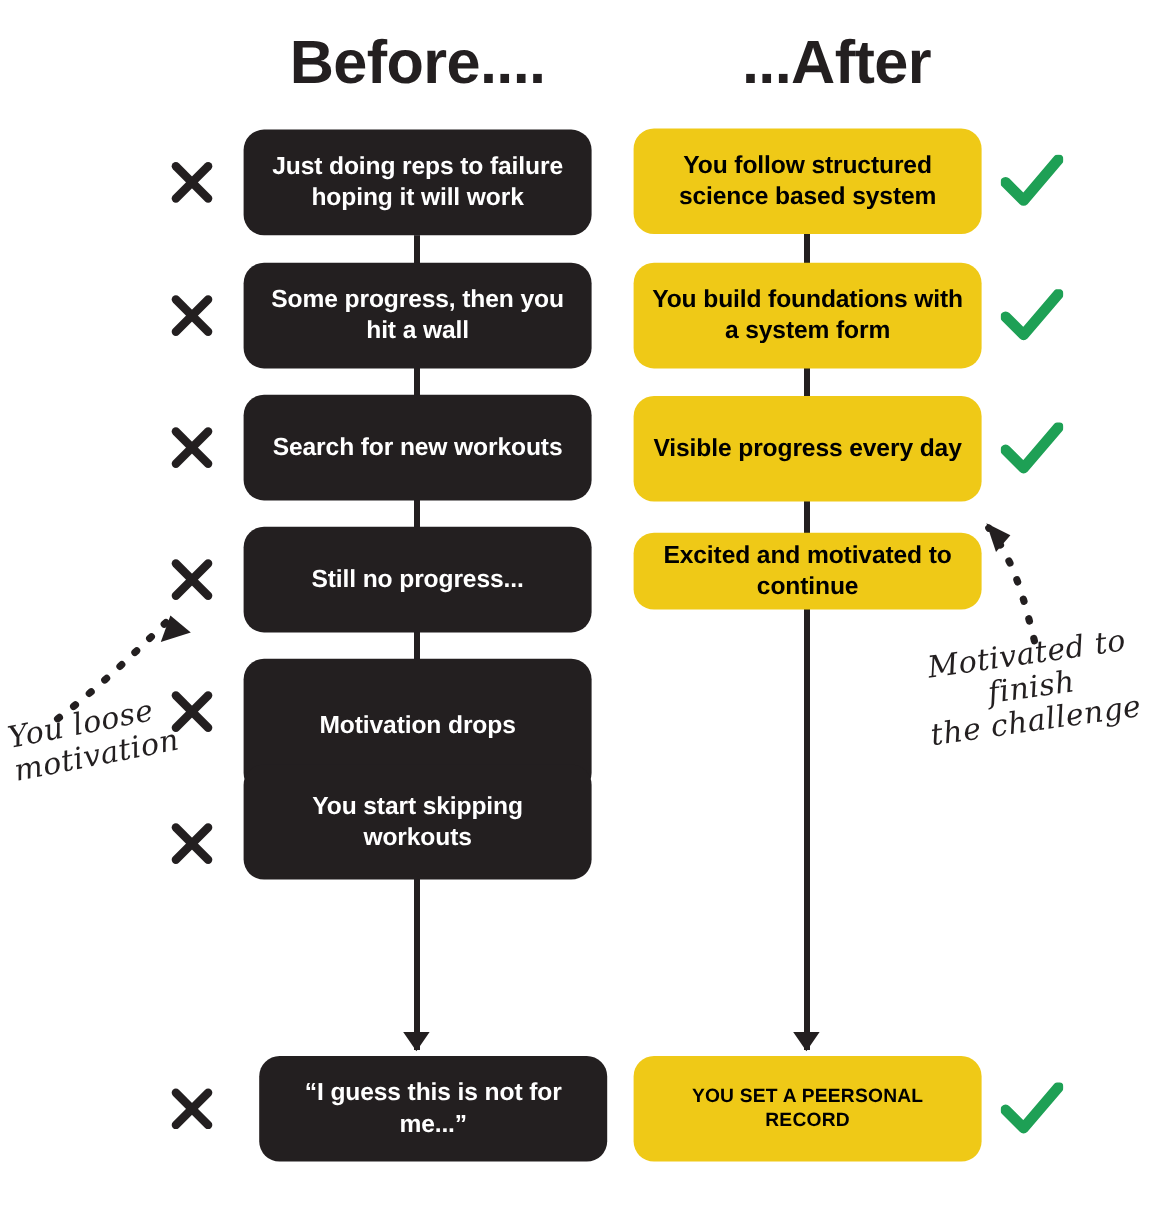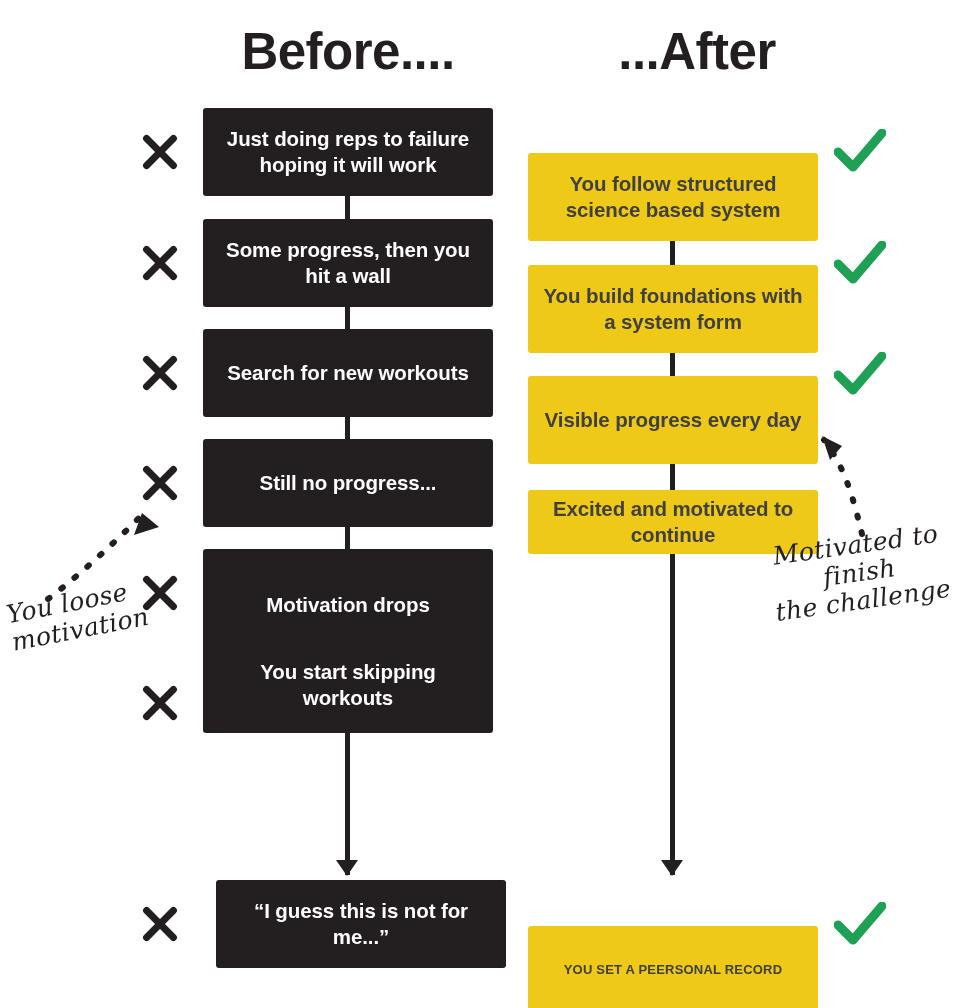--- a/index.html
+++ b/index.html
@@ -56,45 +56,44 @@
     border-top: 16px solid #231f20;
     z-index: 1;
   }
   #rail-arrow-left  { left: 336px; top: 860px; }
   #rail-arrow-right { left: 661px; top: 860px; }
 
   
   .box {
     position: absolute;
     box-sizing: border-box;
-    border-radius: 3px;
+    border-radius: 17px;
     display: flex;
     align-items: center;
     justify-content: center;
     text-align: center;
     padding: 6px 14px;
     z-index: 2;
     font-weight: 700;
     font-size: 20.5px;
     line-height: 1.28;
     letter-spacing: -0.1px;
   }
   .box.dark {
     background: #231f20;
     color: #ffffff;
   }
   .box.yellow {
     background: #efc917;
-    color: #404040;
-    margin-top: 46px;
+    color: #000000;
   }
   .box .box-text { display: block; }
   .box.caps .box-text {
     text-transform: uppercase;
-    font-size: 13px;
+    font-size: 16px;
     letter-spacing: 0.2px;
   }
 
   .col-left .box  { left: 203px; width: 290px; }
   .col-right .box { left: 528px; width: 290px; }
 
   
   .x-mark {
     position: absolute;
     width: 42px;

